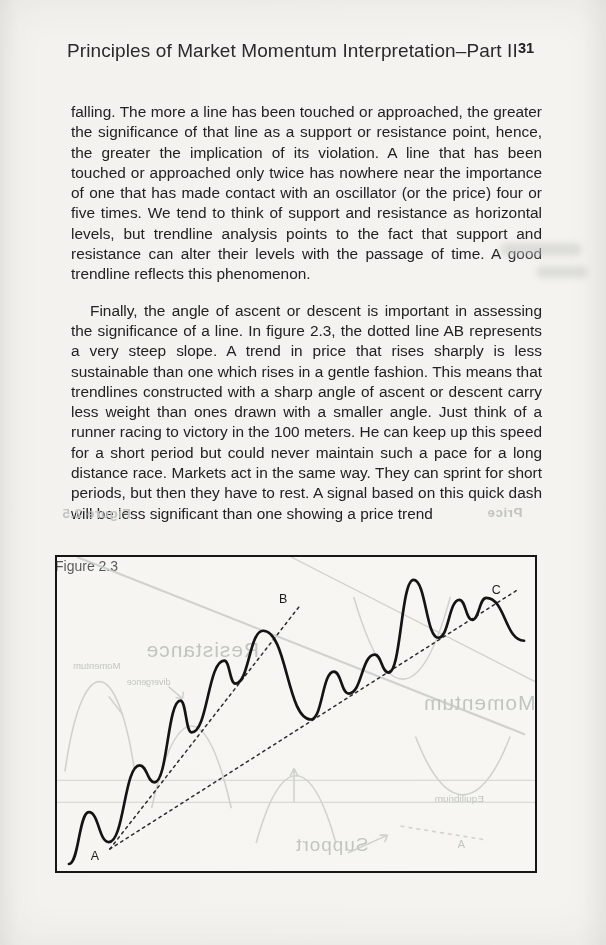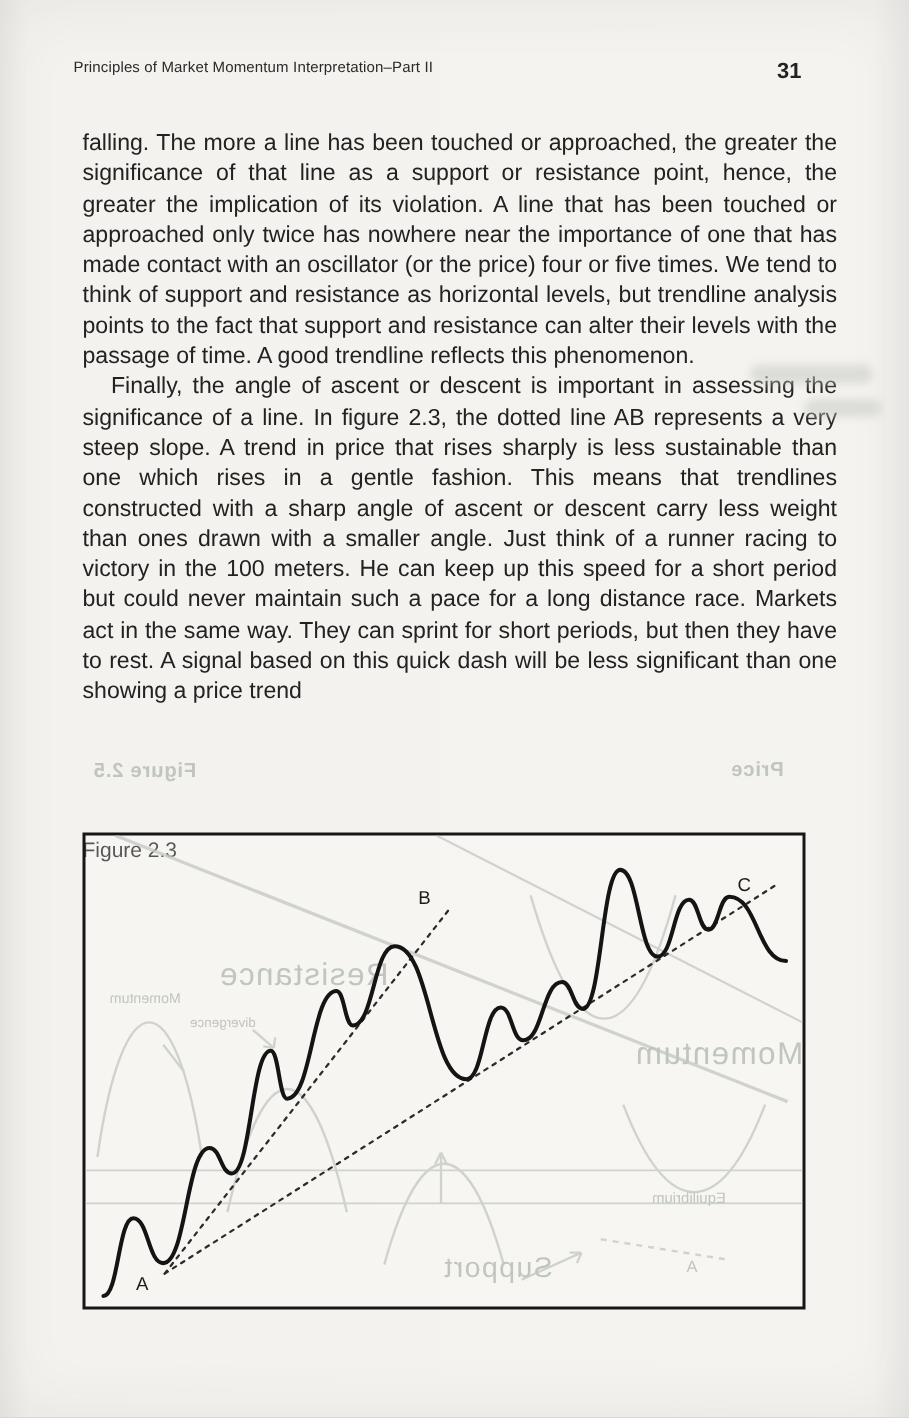--- a/index.html
+++ b/index.html
@@ -3,24 +3,24 @@
 <meta charset="utf-8">
 <style>
   html,body{margin:0;padding:0;background:#d8d6d2;}
   .page{
     position:relative;width:606px;height:945px;overflow:hidden;
     background:linear-gradient(90deg,#eceae6 0,#f4f2ee 3%,#f5f3ef 96%,#edebe7 100%);
     box-shadow:inset 0 0 45px rgba(60,58,52,.07);
     font-family:"Liberation Sans","DejaVu Sans",sans-serif;
     color:#232323;
   }
-  .running-header{position:absolute;left:49px;top:40px;width:500px;font-size:10px;letter-spacing:.1px;color:#2a2a2a;}
+  .running-header{position:absolute;left:67px;top:40px;width:500px;font-size:19px;letter-spacing:.1px;color:#2a2a2a;}
   .page-num{position:absolute;left:518px;top:40px;font-size:14.6px;font-weight:bold;color:#222;text-align:right;}
   .body-text{position:absolute;left:55px;top:86px;width:503px;font-size:15.4px;line-height:20.3px;text-align:justify;color:#222;}
-  .body-text p{margin:0;}
+  .body-text p{margin:16px;}
   .body-text p.indent{text-indent:19px;}
   .figure-caption{position:absolute;left:55px;top:558px;font-size:14px;font-weight:normal;color:#1d1d1d;}
   .figure-box{position:absolute;left:55px;top:555px;width:478px;height:314px;border:2px solid #161616;background:rgba(255,255,255,.25);}
   .figure-box svg{display:block;width:100%;height:100%;}
   .ghost-div{position:absolute;transform:scaleX(-1);color:#c0c5bf;pointer-events:none;white-space:nowrap;}
   .ghost-price{left:487px;top:505px;font-size:13.5px;font-weight:bold;letter-spacing:.5px;}
   .ghost-fig25{left:62px;top:506px;font-size:13.5px;font-weight:bold;letter-spacing:.5px;}
   .smudge{position:absolute;background:#c7cbc6;border-radius:8px;filter:blur(3px);opacity:.55;}
   .smudge1{left:500px;top:243px;width:82px;height:13px;}
   .smudge2{left:536px;top:266px;width:52px;height:12px;}

